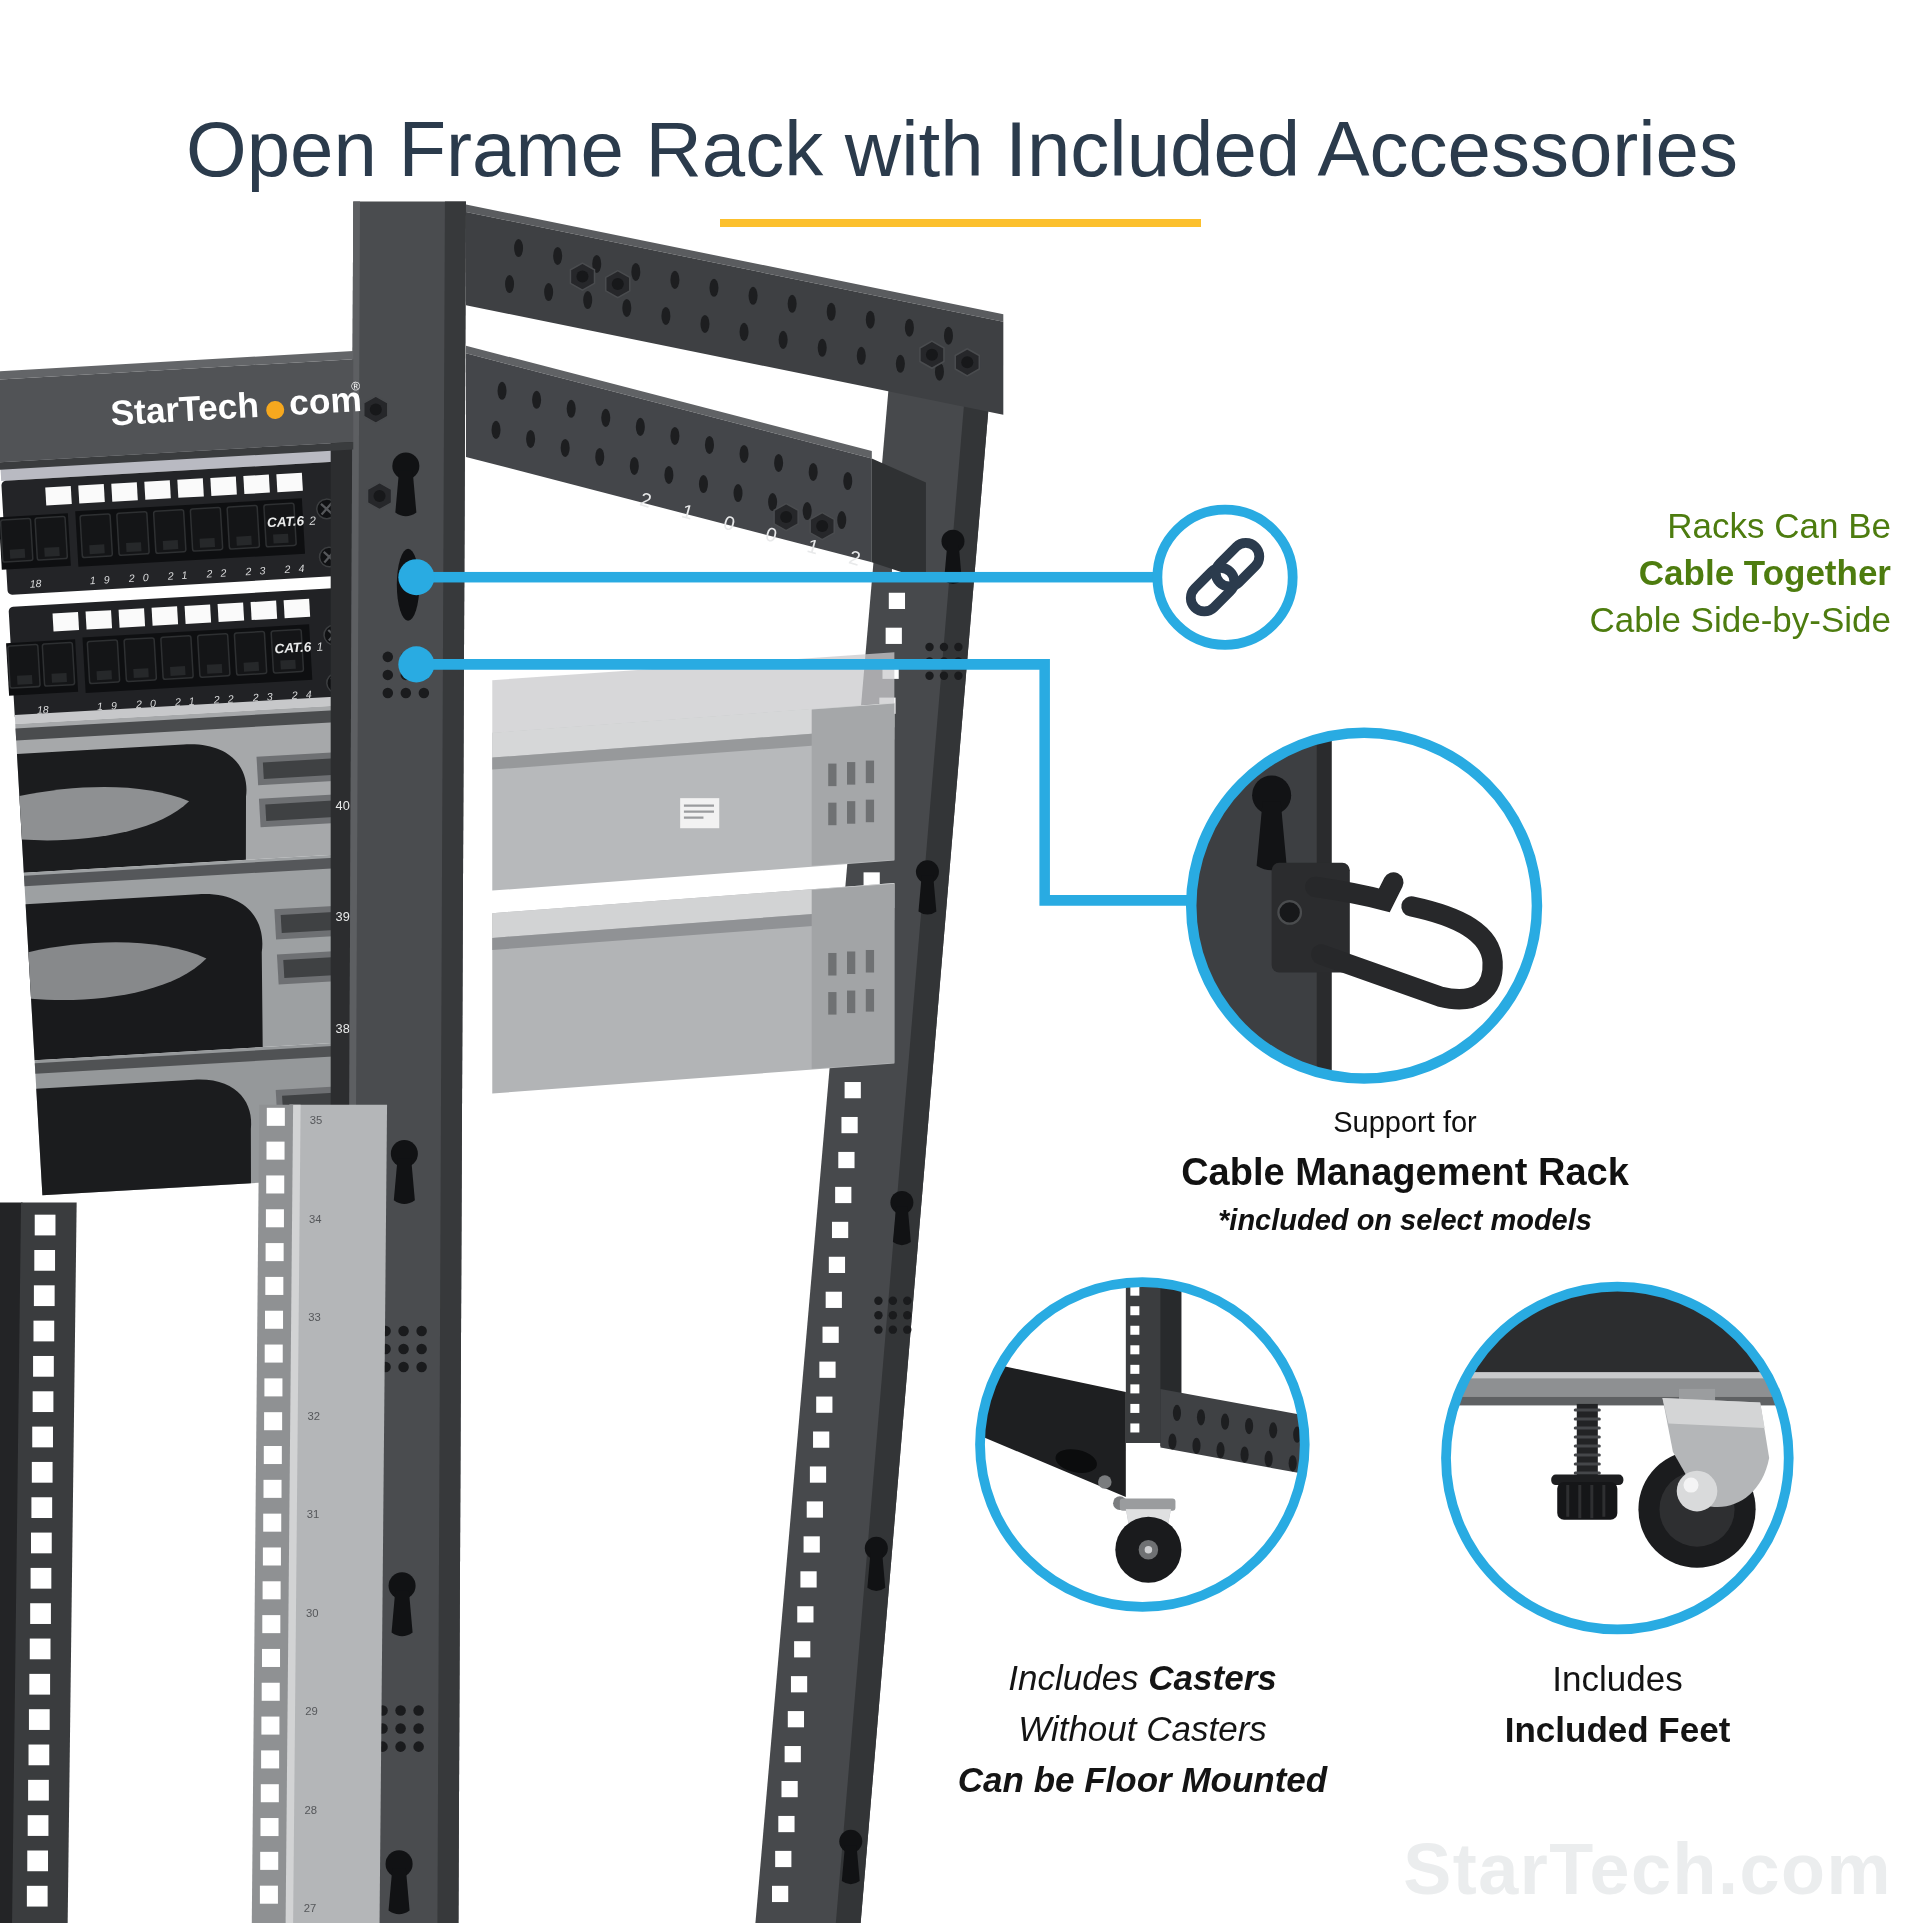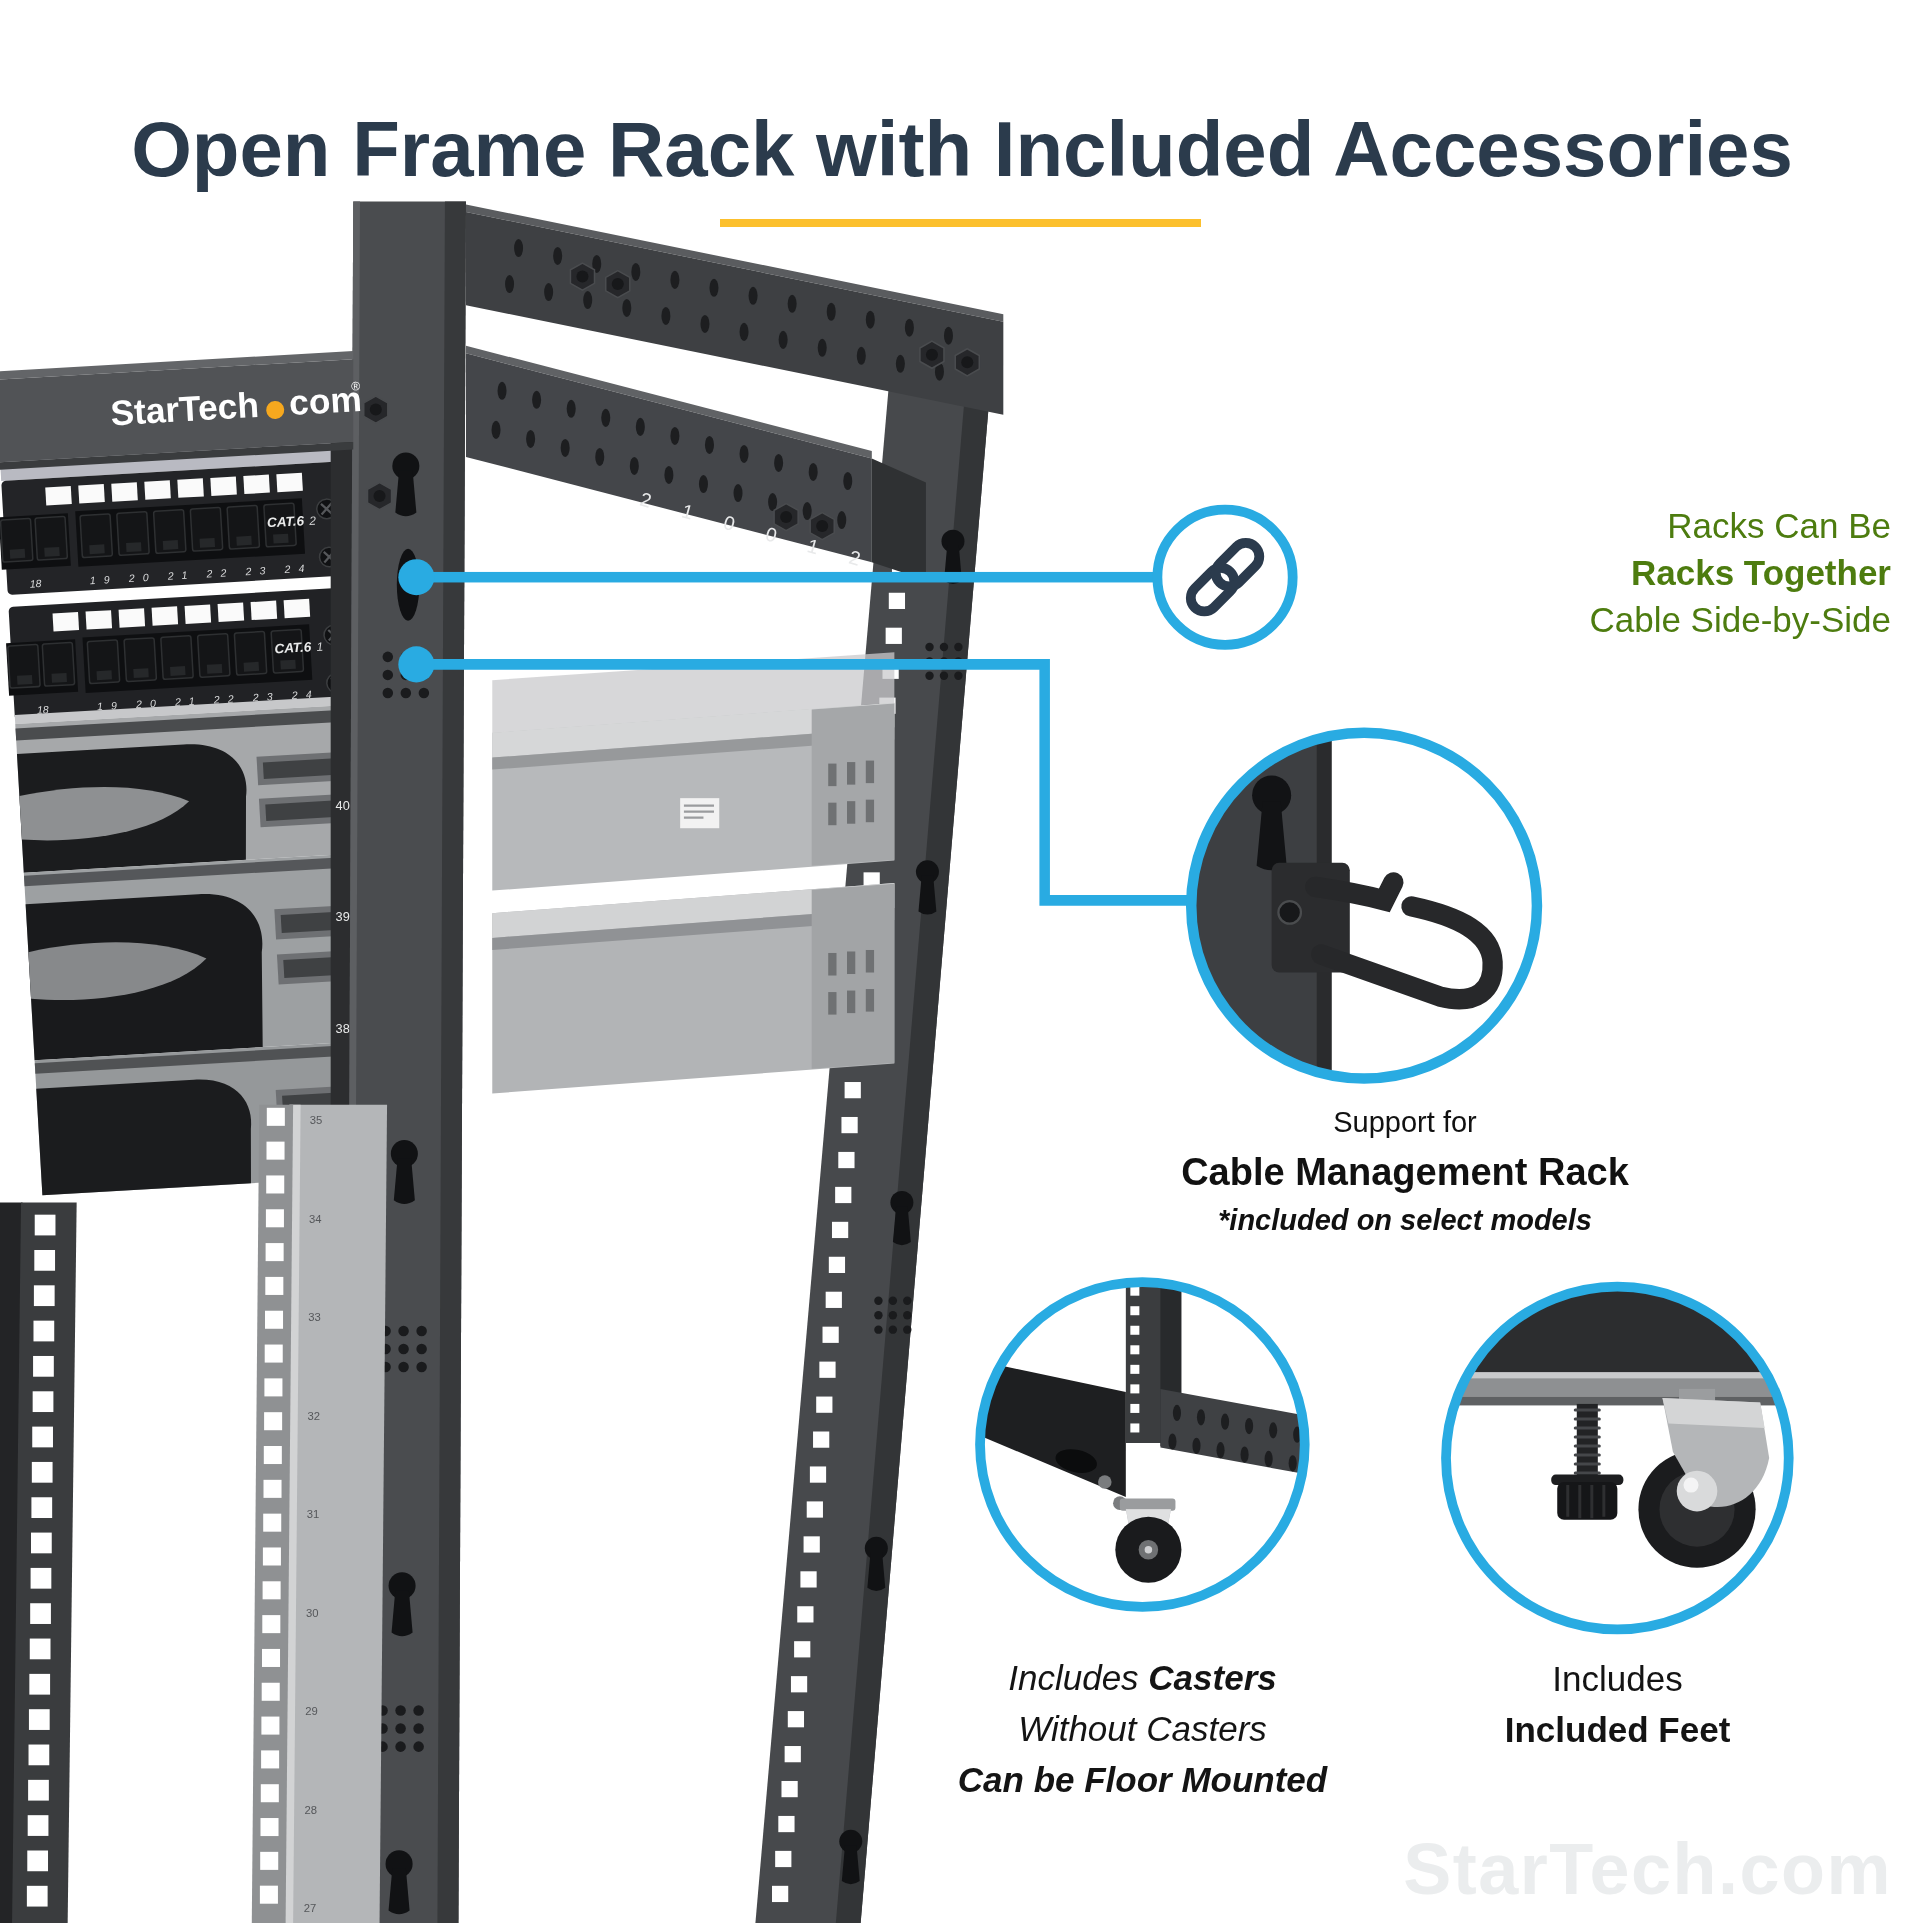--- a/index.html
+++ b/index.html
@@ -1,20 +1,20 @@
 <!DOCTYPE html>
 <html style="font-size:12px"><head>
 <meta charset="utf-8">
 <style>
   html,body{margin:0;padding:0;background:#ffffff;}
   #page{position:relative;width:1924px;height:1924px;background:#ffffff;overflow:hidden;
         font-family:"Liberation Sans", sans-serif;}
   #scene{position:absolute;left:0;top:0;width:1924px;height:1924px;}
   .title{position:absolute;left:0;top:104px;width:1924px;text-align:center;
-         font-size:78px;font-weight:700;color:#2b3b4c;letter-spacing:0px;}
+         font-size:78px;font-weight:400;color:#2b3b4c;letter-spacing:0px;}
   .underline{position:absolute;left:720px;top:219px;width:481px;height:7.5px;background:#fcc02d;}
   .co-bolted{position:absolute;left:1320px;top:502px;width:571px;
              font-size:35px;line-height:47px;color:#4d7c0f;text-align:right;}
   .co-bolted .b2{font-weight:bold;}
   .co-hooks{position:absolute;left:1142px;top:1099px;width:526px;text-align:center;color:#111;}
   .co-hooks .h1{font-size:29px;line-height:47px;}
   .co-hooks .h2{font-size:38px;line-height:53px;font-weight:bold;}
   .co-hooks .h3{font-size:29px;line-height:42px;font-style:italic;font-weight:600;}
   .cap{position:absolute;width:571px;text-align:center;color:#141414;font-size:35px;line-height:51px;}
   .cap b{font-weight:bold;}
@@ -552,21 +552,21 @@
           <circle cx="2258" cy="1984" r="27" fill="#d9dadb"></circle>
           <circle cx="2250" cy="1976" r="10" fill="#f4f4f5"></circle>
         </g>
       </g>
       <circle cx="2152" cy="1940" r="228" fill="none" stroke="#29abe2" stroke-width="13"></circle>
     </g>
   </svg>
 
   <div class="co-bolted">
     <div class="b1">Racks Can Be</div>
-    <div class="b2">Racks Together</div>
+    <div class="b2">Cable Together</div>
     <div class="b3">Cable Side-by-Side</div>
   </div>
 
   <div class="co-hooks">
     <div class="h1">Support for</div>
     <div class="h2">Cable Management Rack</div>
     <div class="h3">*included on select models</div>
   </div>
 
   <div class="cap cap-casters">

